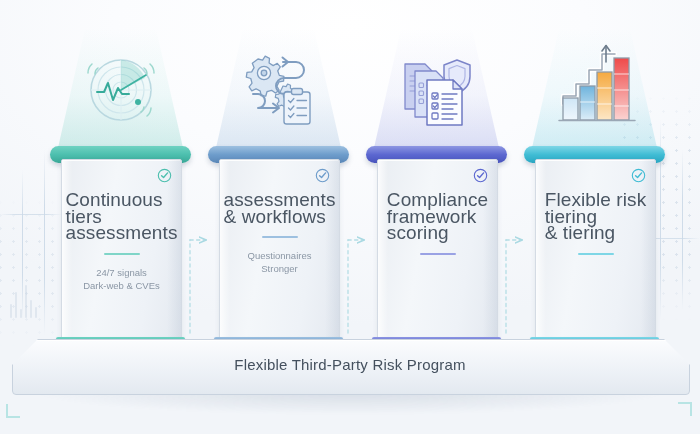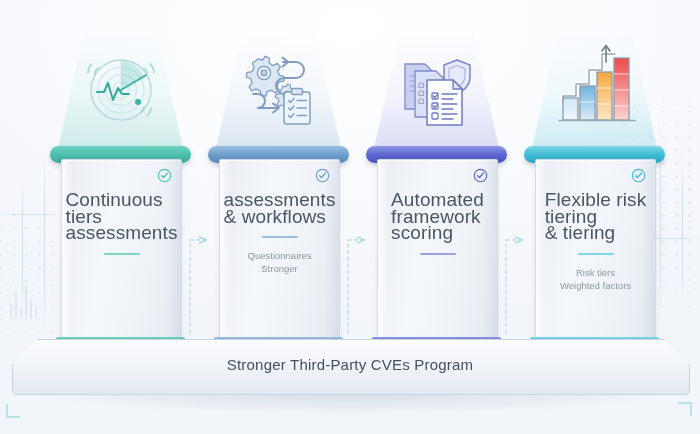--- a/index.html
+++ b/index.html
@@ -340,20 +340,24 @@
           <circle cx="8" cy="8" r="6.6" fill="none" stroke="#4cbfae" stroke-width="1.2"></circle>
           <path d="M4.9,8.2 L7,10.2 L11.3,5.2" fill="none" stroke="#4cbfae" stroke-width="1.5" stroke-linecap="round" stroke-linejoin="round"></path>
         </svg>
 
         <div class="title">
           <div>Continuous</div>
           <div>tiers</div>
           <div>assessments</div>
         </div>
         <div class="divider" style="background:#7fd5c8;"></div>
+        <div class="sub">
+          <div>24/7 signals</div>
+          <div>Dark-web &amp; CVEs</div>
+        </div>
       </div>
 
       <div class="foot-band" style="background:linear-gradient(180deg,#6fd2c2 0%,#4cbfae 55%,#3aa897 100%);"></div>
       <div class="plinth"></div>
     </div>
 
     <div class="pillar" style="left:206px;">
       <div class="glow" style="background:linear-gradient(180deg, rgba(157,192,224,0) 0%, rgba(157,192,224,.18) 55%, rgba(109,156,203,.42) 100%);"></div>
 
       <div class="icon-wrap">
@@ -454,21 +458,21 @@
 
       <div class="cap" style="background:linear-gradient(180deg,#8d96e2 0%,#5b67d0 52%,#4a55bd 100%);"></div>
 
       <div class="shaft">
         <svg class="check-badge" viewBox="0 0 16 16">
           <circle cx="8" cy="8" r="6.6" fill="none" stroke="#5b67d0" stroke-width="1.2"></circle>
           <path d="M4.9,8.2 L7,10.2 L11.3,5.2" fill="none" stroke="#5b67d0" stroke-width="1.5" stroke-linecap="round" stroke-linejoin="round"></path>
         </svg>
 
         <div class="title">
-          <div>Automated</div>
+          <div>Compliance</div>
           <div>framework</div>
           <div>scoring</div>
         </div>
         <div class="divider" style="background:#9aa2e4;"></div>
       </div>
 
       <div class="foot-band" style="background:linear-gradient(180deg,#8d96e2 0%,#5b67d0 55%,#4a55bd 100%);"></div>
       <div class="plinth"></div>
     </div>
 
@@ -523,31 +527,27 @@
           <circle cx="8" cy="8" r="6.6" fill="none" stroke="#3fbcd4" stroke-width="1.2"></circle>
           <path d="M4.9,8.2 L7,10.2 L11.3,5.2" fill="none" stroke="#3fbcd4" stroke-width="1.5" stroke-linecap="round" stroke-linejoin="round"></path>
         </svg>
 
         <div class="title">
           <div>Flexible risk</div>
           <div>tiering</div>
           <div>&amp; tiering</div>
         </div>
         <div class="divider" style="background:#7ed6e6;"></div>
-        <div class="sub">
-          <div>Risk tiers</div>
-          <div>Weighted factors</div>
-        </div>
       </div>
 
       <div class="foot-band" style="background:linear-gradient(180deg,#7ed6e6 0%,#3fbcd4 55%,#2ba7c2 100%);"></div>
       <div class="plinth"></div>
     </div>
 
   </div>
 
   <div class="base-shadow"></div>
   <div class="base">
     <div class="base-top"></div>
-    <div class="base-label">Stronger Third-Party CVEs Program</div>
+    <div class="base-label">Flexible Third-Party Risk Program</div>
   </div>
 
 </div>
 
 </body></html>

